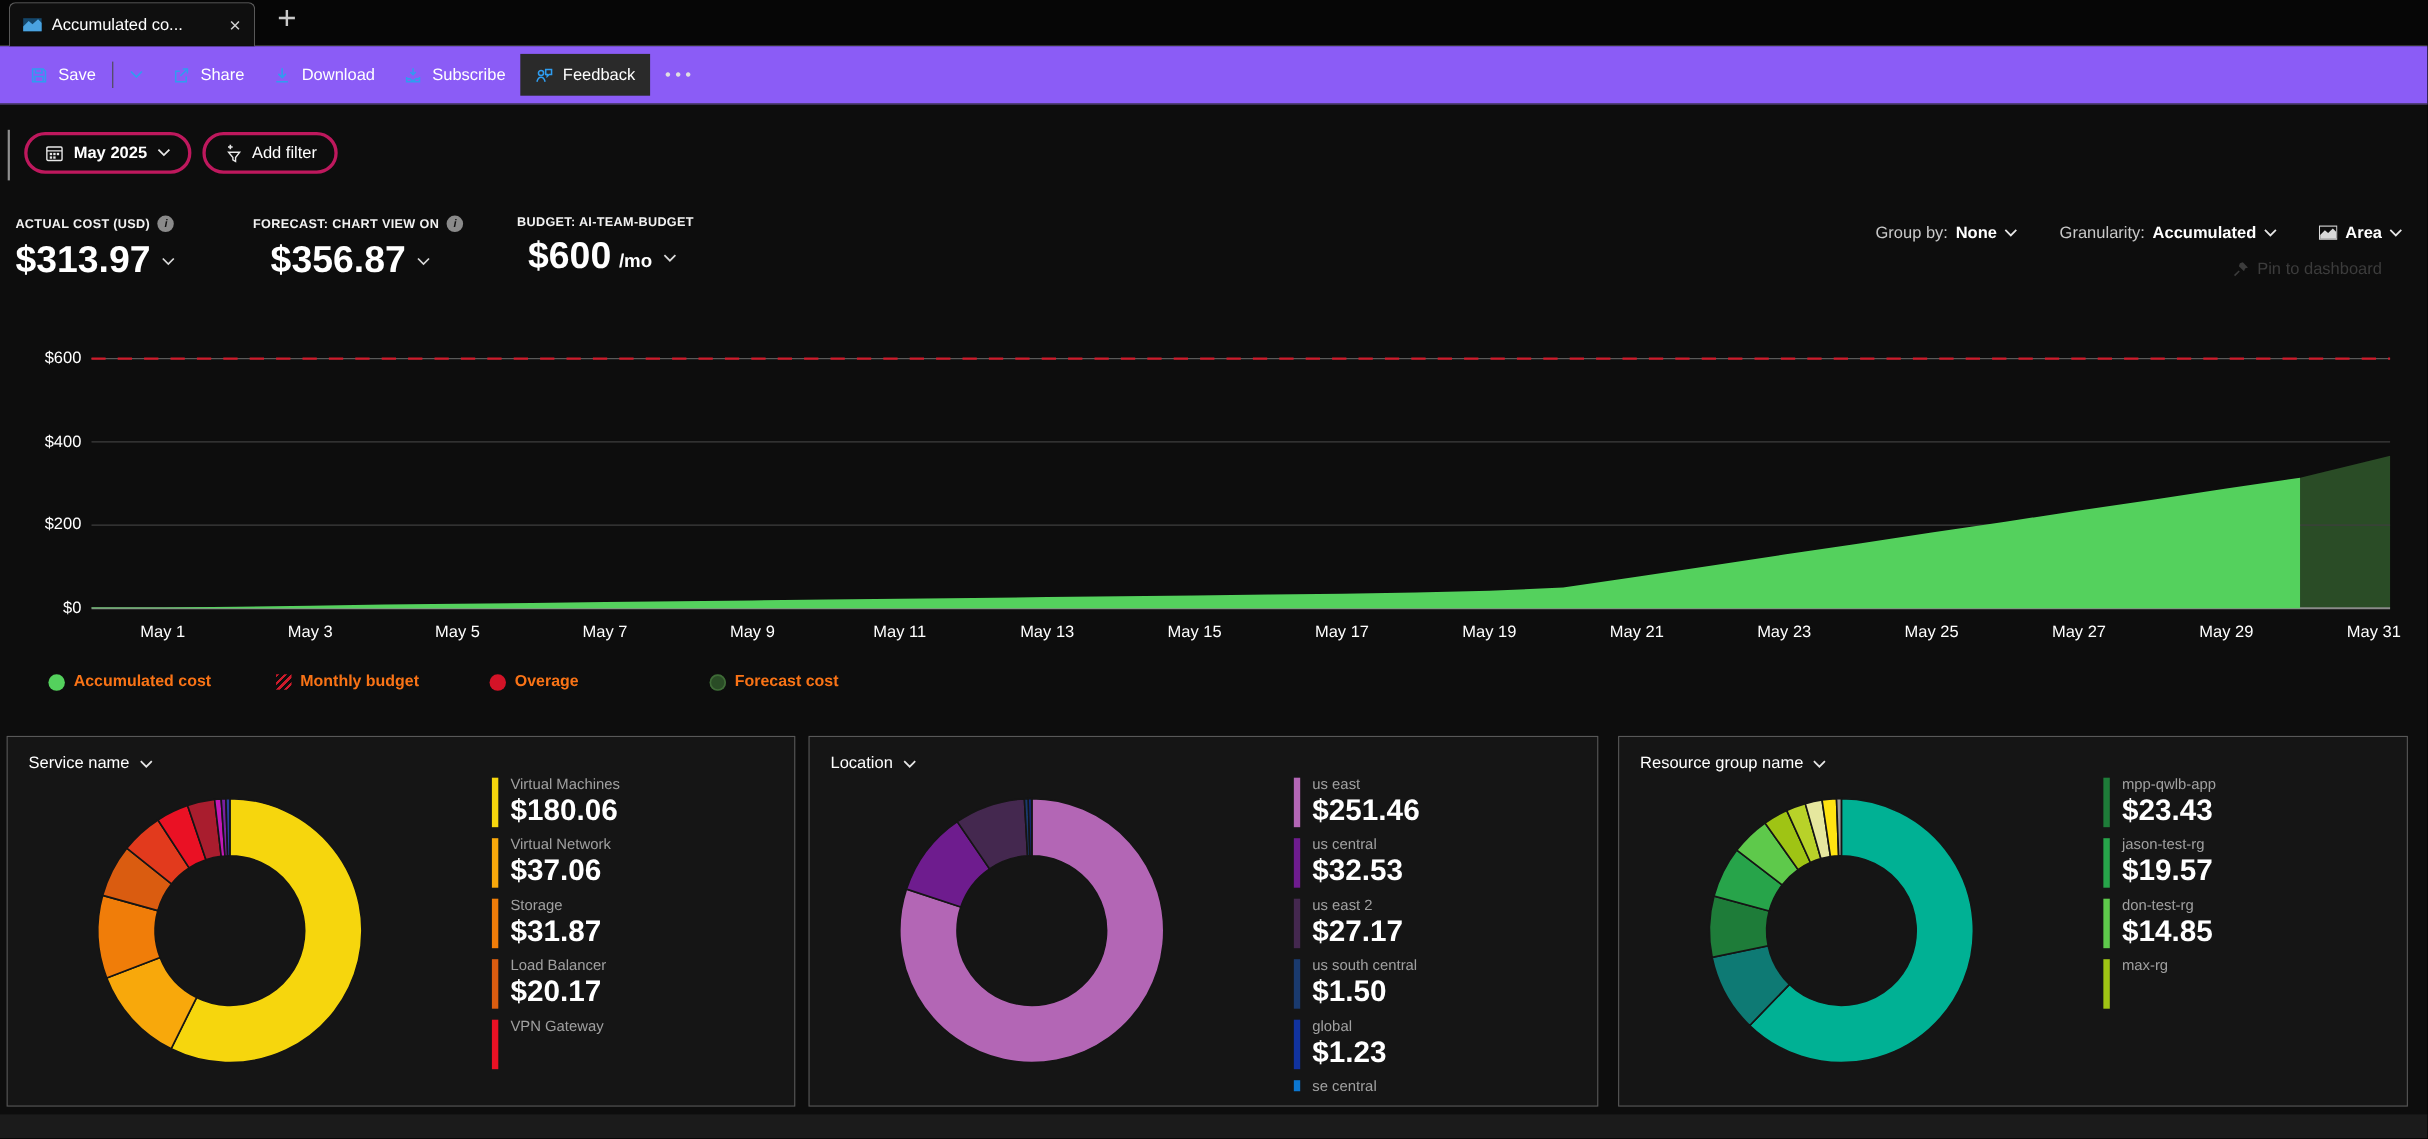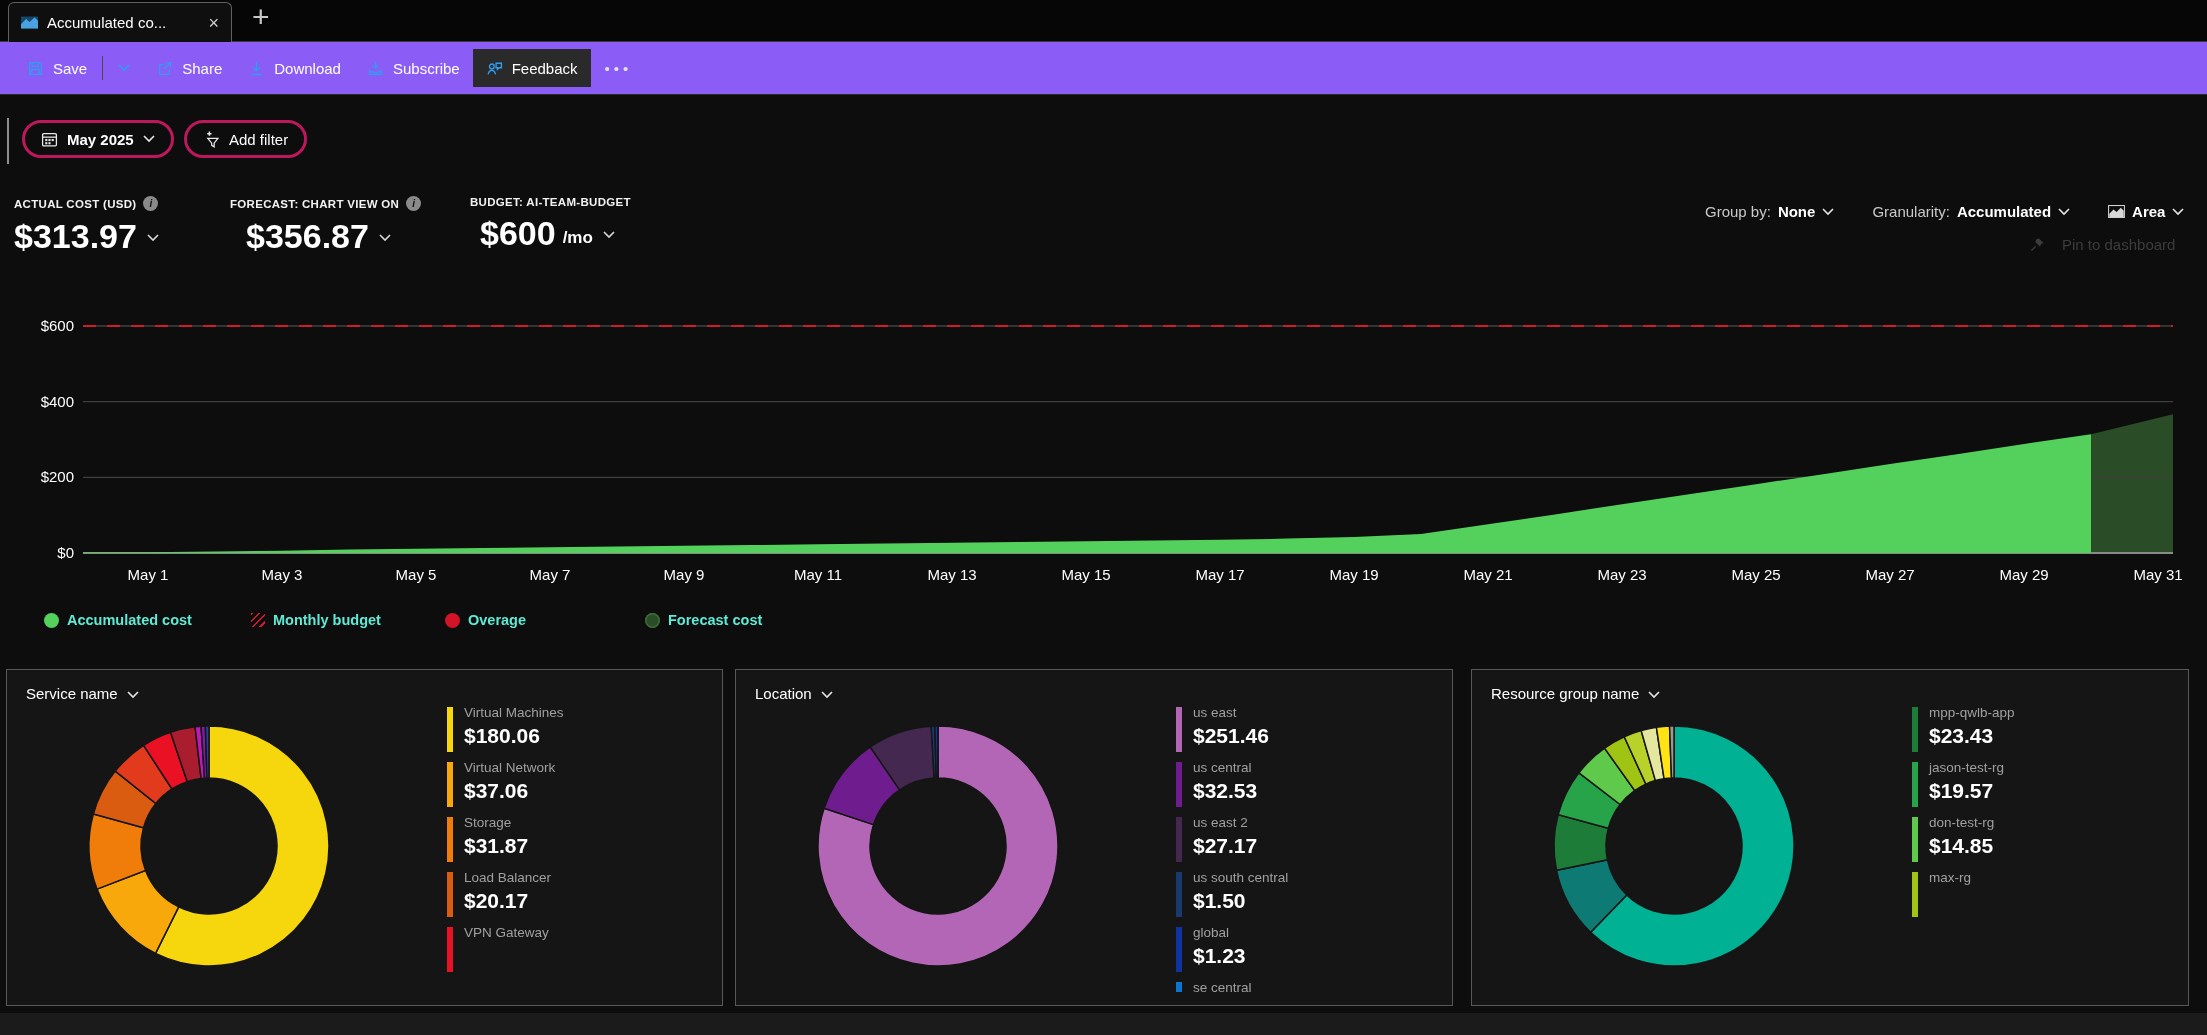--- a/index.html
+++ b/index.html
@@ -40,43 +40,43 @@
   .kpi-value-row{display:flex;align-items:flex-start;gap:10px;cursor:pointer;}
   .kpi-value{font-size:34px;font-weight:bold;line-height:36px;}
   .kpi-suffix{font-size:17px;font-weight:bold;margin-top:13px;margin-left:-3px;}
   .chev{width:12px;height:8px;flex:none;}
   .kpi .chev{margin-top:16px;}
 
   
   .viewctl{position:absolute;left:1705px;top:203px;display:flex;gap:38px;font-size:15px;color:#c9c9c9;align-items:center;}
   .vc{display:flex;align-items:center;gap:7px;cursor:pointer;}
   .vc b{color:#fff;}
-  .pin{position:absolute;left:2030px;top:236px;display:flex;gap:17px;align-items:center;color:#3c3c3c;font-size:15px;cursor:pointer;}
+  .pin{position:absolute;left:2030px;top:236px;display:flex;gap:7px;align-items:center;color:#3c3c3c;font-size:15px;cursor:pointer;}
 
   
   .ylabels span{position:absolute;left:0;width:74px;text-align:right;font-size:15px;color:#fff;}
   .xlabels span{position:absolute;top:566px;width:100px;text-align:center;font-size:15px;color:#fff;}
   .area-svg{position:absolute;left:83px;top:300px;width:2090px;height:254px;display:block;}
   .chart-legend{position:absolute;left:0;top:612px;width:100%;height:26px;}
-  .cl-item{position:absolute;top:0;display:flex;align-items:center;gap:8px;font-size:14.5px;font-weight:bold;color:#5eead4;}
+  .cl-item{position:absolute;top:0;display:flex;align-items:center;gap:8px;font-size:14.5px;font-weight:bold;color:#f97316;}
   .cl-swatch{display:inline-block;flex:none;}
   .cl-swatch.dot{width:15px;height:15px;border-radius:50%;}
   .cl-swatch.hatch{width:14px;height:14px;background:repeating-linear-gradient(135deg,#cf1b2b 0 2px,rgba(0,0,0,0) 2px 5px);}
 
   
   .card{position:absolute;top:669px;height:337px;background:#151515;border:1px solid #585858;box-sizing:border-box;}
   .card-header{display:flex;align-items:center;gap:9px;padding:15px 0 0 19px;font-size:15px;color:#fff;cursor:pointer;width:max-content;}
   .card-header .chev{margin-top:2px;}
   .donut-mount{position:absolute;left:70px;top:44px;width:264px;height:264px;}
   .donut-svg{width:264px;height:264px;display:block;}
   .donut-legend{position:absolute;left:440px;top:34px;width:270px;height:288px;overflow:hidden;}
   .dl-item{position:relative;height:55px;padding-left:17px;box-sizing:border-box;}
   .dl-swatch{position:absolute;left:0;top:3px;width:6px;height:45px;}
   .dl-label{font-size:13.5px;color:#a0a0a0;line-height:17px;white-space:nowrap;}
-  .dl-value{font-size:21px;font-weight:bold;color:#fff;line-height:30px;}
+  .dl-value{font-size:27px;font-weight:bold;color:#fff;line-height:30px;}
 
   .footer-strip{position:absolute;left:0;top:1013px;width:100%;height:22px;background:#1b1b1b;}
 </style>
 </head>
 <body>
 
 <div id="app">
 
   <div class="tabbar">
     <div class="tab">

